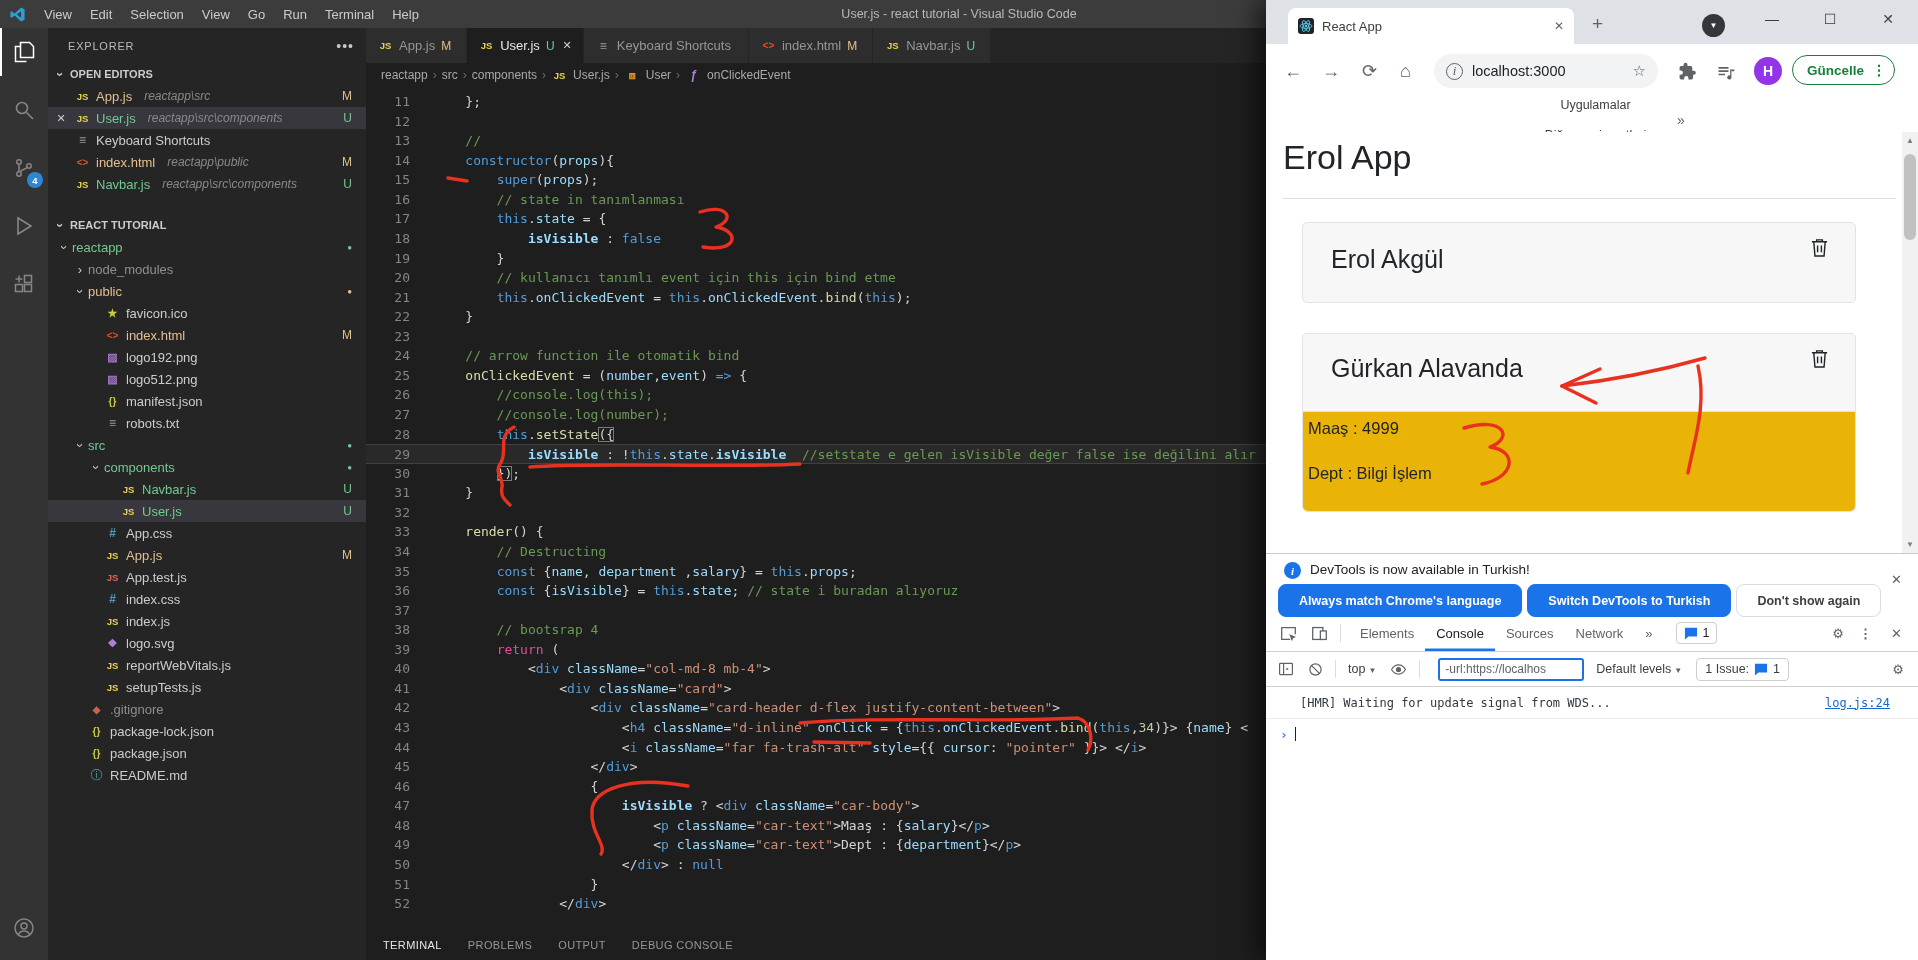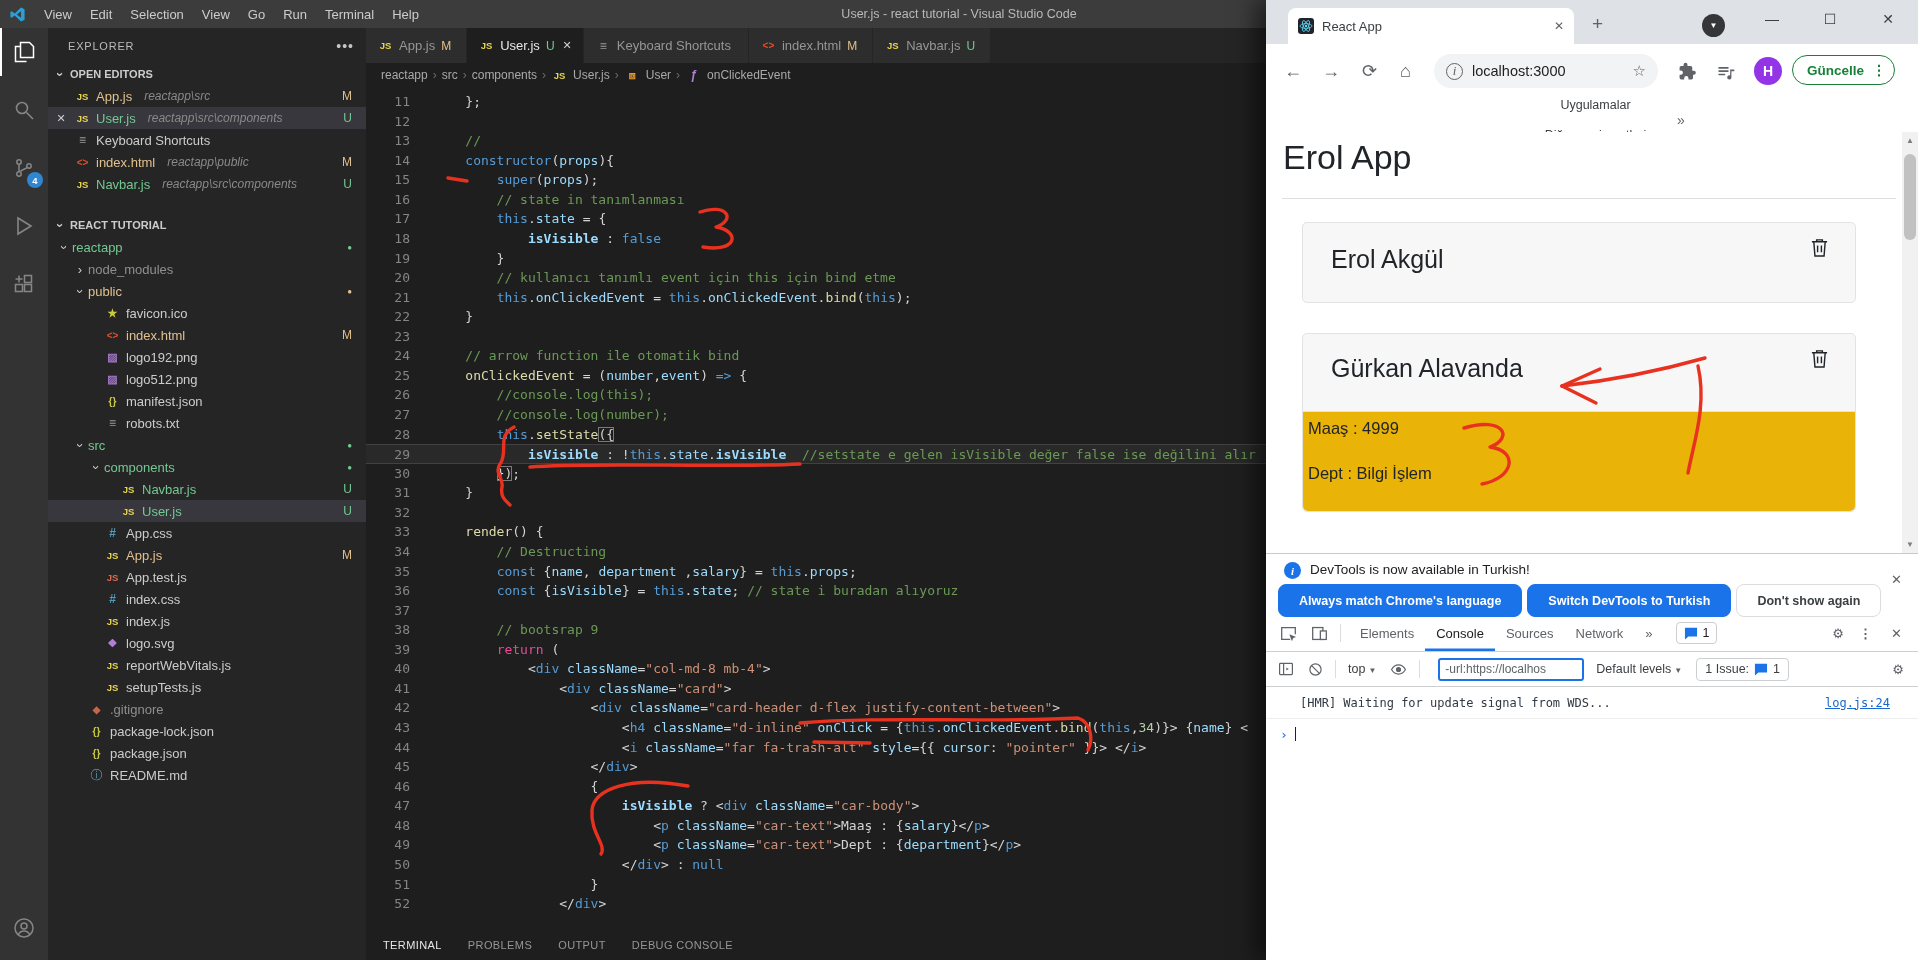--- a/index.html
+++ b/index.html
@@ -428,21 +428,21 @@
       <div class="cl"><span class="ln">28</span><span class="tk-pn">        </span><span class="tk-kw">this</span><span class="tk-pn">.</span><span class="tk-fn">setState</span><span class="tk-brk">({</span></div>
       <div class="cl cur"><span class="ln">29</span><span class="tk-pn">            </span><span class="tk-varb">isVisible</span><span class="tk-pn"> : !</span><span class="tk-kw">this</span><span class="tk-pn">.</span><span class="tk-var">state</span><span class="tk-pn">.</span><span class="tk-varb">isVisible</span><span class="tk-pn">  </span><span class="tk-com">//setstate e gelen isVisible değer false ise değilini alır</span></div>
       <div class="cl"><span class="ln">30</span><span class="tk-pn">        </span><span class="tk-brk">})</span><span class="tk-pn">;</span></div>
       <div class="cl"><span class="ln">31</span><span class="tk-pn">    }</span></div>
       <div class="cl"><span class="ln">32</span></div>
       <div class="cl"><span class="ln">33</span><span class="tk-pn">    </span><span class="tk-fn">render</span><span class="tk-pn">() {</span></div>
       <div class="cl"><span class="ln">34</span><span class="tk-com">        // Destructing</span></div>
       <div class="cl"><span class="ln">35</span><span class="tk-pn">        </span><span class="tk-kw">const</span><span class="tk-pn"> {</span><span class="tk-var">name</span><span class="tk-pn">, </span><span class="tk-var">department</span><span class="tk-pn"> ,</span><span class="tk-var">salary</span><span class="tk-pn">} = </span><span class="tk-kw">this</span><span class="tk-pn">.</span><span class="tk-var">props</span><span class="tk-pn">;</span></div>
       <div class="cl"><span class="ln">36</span><span class="tk-pn">        </span><span class="tk-kw">const</span><span class="tk-pn"> {</span><span class="tk-var">isVisible</span><span class="tk-pn">} = </span><span class="tk-kw">this</span><span class="tk-pn">.</span><span class="tk-var">state</span><span class="tk-pn">; </span><span class="tk-com">// state i buradan alıyoruz</span></div>
       <div class="cl"><span class="ln">37</span></div>
-      <div class="cl"><span class="ln">38</span><span class="tk-com">        // bootsrap 9</span></div>
+      <div class="cl"><span class="ln">38</span><span class="tk-com">        // bootsrap 4</span></div>
       <div class="cl"><span class="ln">39</span><span class="tk-pn">        </span><span class="tk-ctl">return</span><span class="tk-pn"> (</span></div>
       <div class="cl"><span class="ln">40</span><span class="tk-pn">            &lt;</span><span class="tk-tag">div</span><span class="tk-pn"> </span><span class="tk-var">className</span><span class="tk-pn">=</span><span class="tk-str">"col-md-8 mb-4"</span><span class="tk-pn">&gt;</span></div>
       <div class="cl"><span class="ln">41</span><span class="tk-pn">                &lt;</span><span class="tk-tag">div</span><span class="tk-pn"> </span><span class="tk-var">className</span><span class="tk-pn">=</span><span class="tk-str">"card"</span><span class="tk-pn">&gt;</span></div>
       <div class="cl"><span class="ln">42</span><span class="tk-pn">                    &lt;</span><span class="tk-tag">div</span><span class="tk-pn"> </span><span class="tk-var">className</span><span class="tk-pn">=</span><span class="tk-str">"card-header d-flex justify-content-between"</span><span class="tk-pn">&gt;</span></div>
       <div class="cl"><span class="ln">43</span><span class="tk-pn">                        &lt;</span><span class="tk-tag">h4</span><span class="tk-pn"> </span><span class="tk-var">className</span><span class="tk-pn">=</span><span class="tk-str">"d-inline"</span><span class="tk-pn"> </span><span class="tk-var">onClick</span><span class="tk-pn"> = {</span><span class="tk-kw">this</span><span class="tk-pn">.</span><span class="tk-var">onClickedEvent</span><span class="tk-pn">.</span><span class="tk-fn">bind</span><span class="tk-pn">(</span><span class="tk-kw">this</span><span class="tk-pn">,</span><span class="tk-num">34</span><span class="tk-pn">)}&gt; {</span><span class="tk-var">name</span><span class="tk-pn">} &lt;</span></div>
       <div class="cl"><span class="ln">44</span><span class="tk-pn">                        &lt;</span><span class="tk-tag">i</span><span class="tk-pn"> </span><span class="tk-var">className</span><span class="tk-pn">=</span><span class="tk-str">"far fa-trash-alt"</span><span class="tk-pn"> </span><span class="tk-var">style</span><span class="tk-pn">={{ </span><span class="tk-var">cursor</span><span class="tk-pn">: </span><span class="tk-str">"pointer"</span><span class="tk-pn"> }}&gt; &lt;/</span><span class="tk-tag">i</span><span class="tk-pn">&gt;</span></div>
       <div class="cl"><span class="ln">45</span><span class="tk-pn">                    &lt;/</span><span class="tk-tag">div</span><span class="tk-pn">&gt;</span></div>
       <div class="cl"><span class="ln">46</span><span class="tk-pn">                    {</span></div>
       <div class="cl"><span class="ln">47</span><span class="tk-pn">                        </span><span class="tk-varb">isVisible</span><span class="tk-pn"> ? &lt;</span><span class="tk-tag">div</span><span class="tk-pn"> </span><span class="tk-var">className</span><span class="tk-pn">=</span><span class="tk-str">"car-body"</span><span class="tk-pn">&gt;</span></div>
       <div class="cl"><span class="ln">48</span><span class="tk-pn">                            &lt;</span><span class="tk-tag">p</span><span class="tk-pn"> </span><span class="tk-var">className</span><span class="tk-pn">=</span><span class="tk-str">"car-text"</span><span class="tk-pn">&gt;Maaş : {</span><span class="tk-var">salary</span><span class="tk-pn">}&lt;/</span><span class="tk-tag">p</span><span class="tk-pn">&gt;</span></div>

